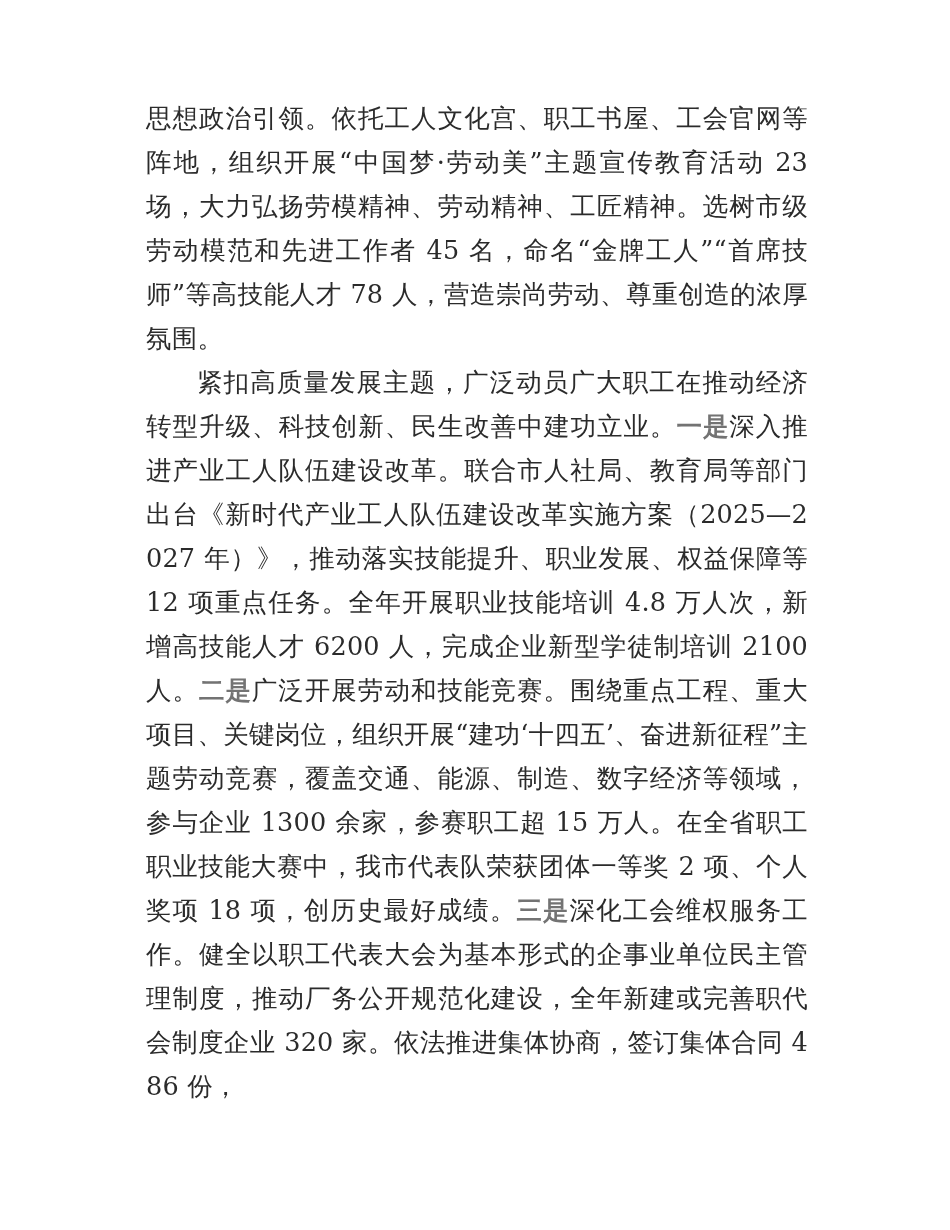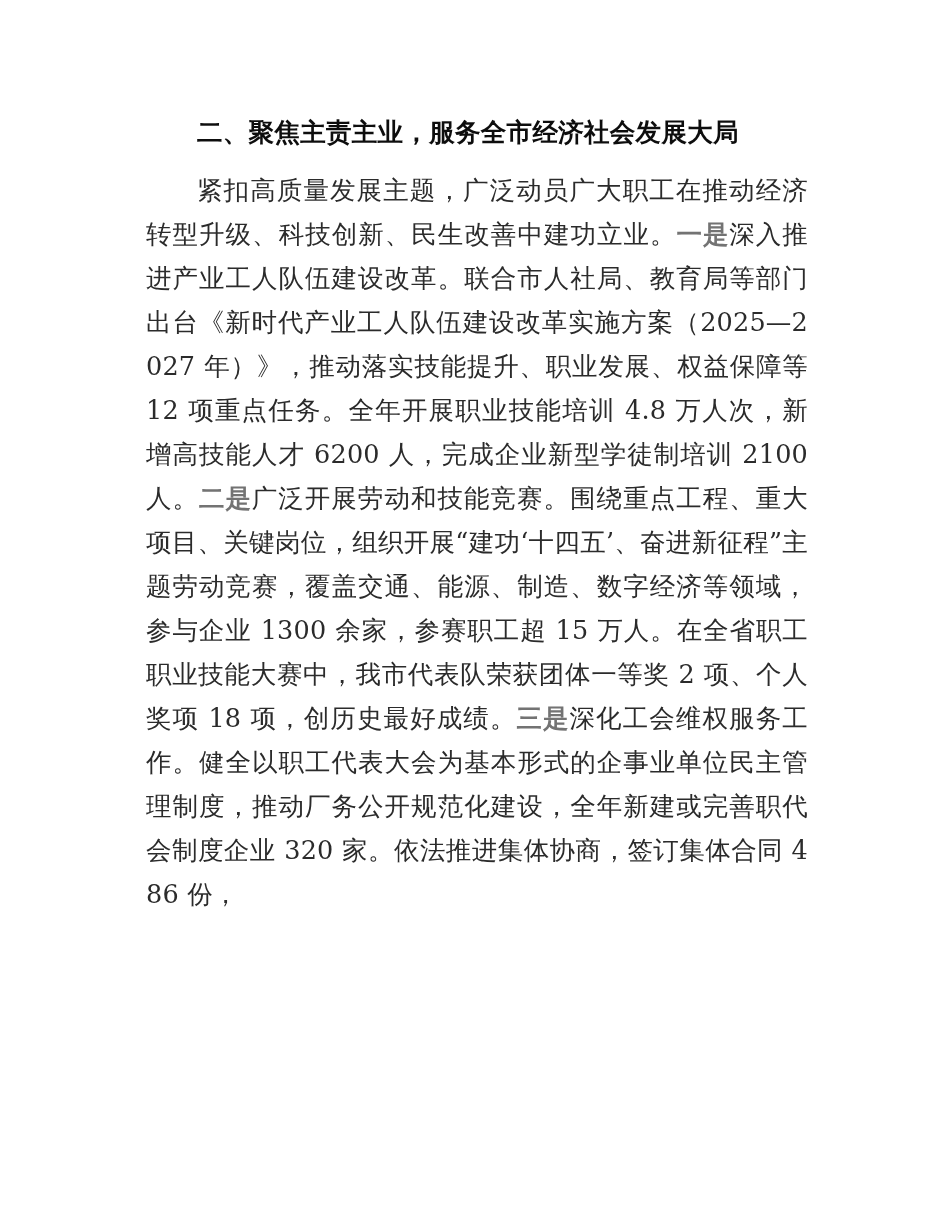--- a/index.html
+++ b/index.html
@@ -72,23 +72,23 @@
     padding-top: 14px;
     padding-bottom: 14px;
   }
 </style>
 </head>
 <body>
 
 <div class="page">
   <div class="text-column">
 
+    <p class="para continued">
+      <span>思想政治引领。依托工人文化宫、职工书屋、工会官网等阵地，组织开展“中国梦·劳动美”主题宣传教育活动 23 场，大力弘扬劳模精神、劳动精神、工匠精神。选树市级劳动模范和先进工作者 45 名，命名“金牌工人”“首席技师”等高技能人才 78 人，营造崇尚劳动、尊重创造的浓厚氛围。</span>
+    </p>
 
-    <div class="heading-block">
-      <h2 class="section-heading">二、聚焦主责主业，服务全市经济社会发展大局</h2>
-    </div>
 
     <p class="para indented">
       <span>紧扣高质量发展主题，广泛动员广大职工在推动经济转型升级、科技创新、民生改善中建功立业。</span><span class="run-bold">一是</span><span>深入推进产业工人队伍建设改革。联合市人社局、教育局等部门出台《新时代产业工人队伍建设改革实施方案（2025—2027 年）》，推动落实技能提升、职业发展、权益保障等 12 项重点任务。全年开展职业技能培训 4.8 万人次，新增高技能人才 6200 人，完成企业新型学徒制培训 2100 人。</span><span class="run-bold">二是</span><span>广泛开展劳动和技能竞赛。围绕重点工程、重大项目、关键岗位，组织开展“建功‘十四五’、奋进新征程”主题劳动竞赛，覆盖交通、能源、制造、数字经济等领域，参与企业 1300 余家，参赛职工超 15 万人。在全省职工职业技能大赛中，我市代表队荣获团体一等奖 2 项、个人奖项 18 项，创历史最好成绩。</span><span class="run-bold">三是</span><span>深化工会维权服务工作。健全以职工代表大会为基本形式的企事业单位民主管理制度，推动厂务公开规范化建设，全年新建或完善职代会制度企业 320 家。依法推进集体协商，签订集体合同 486 份，</span>
     </p>
 
   </div>
 </div>
 
 </body></html>

